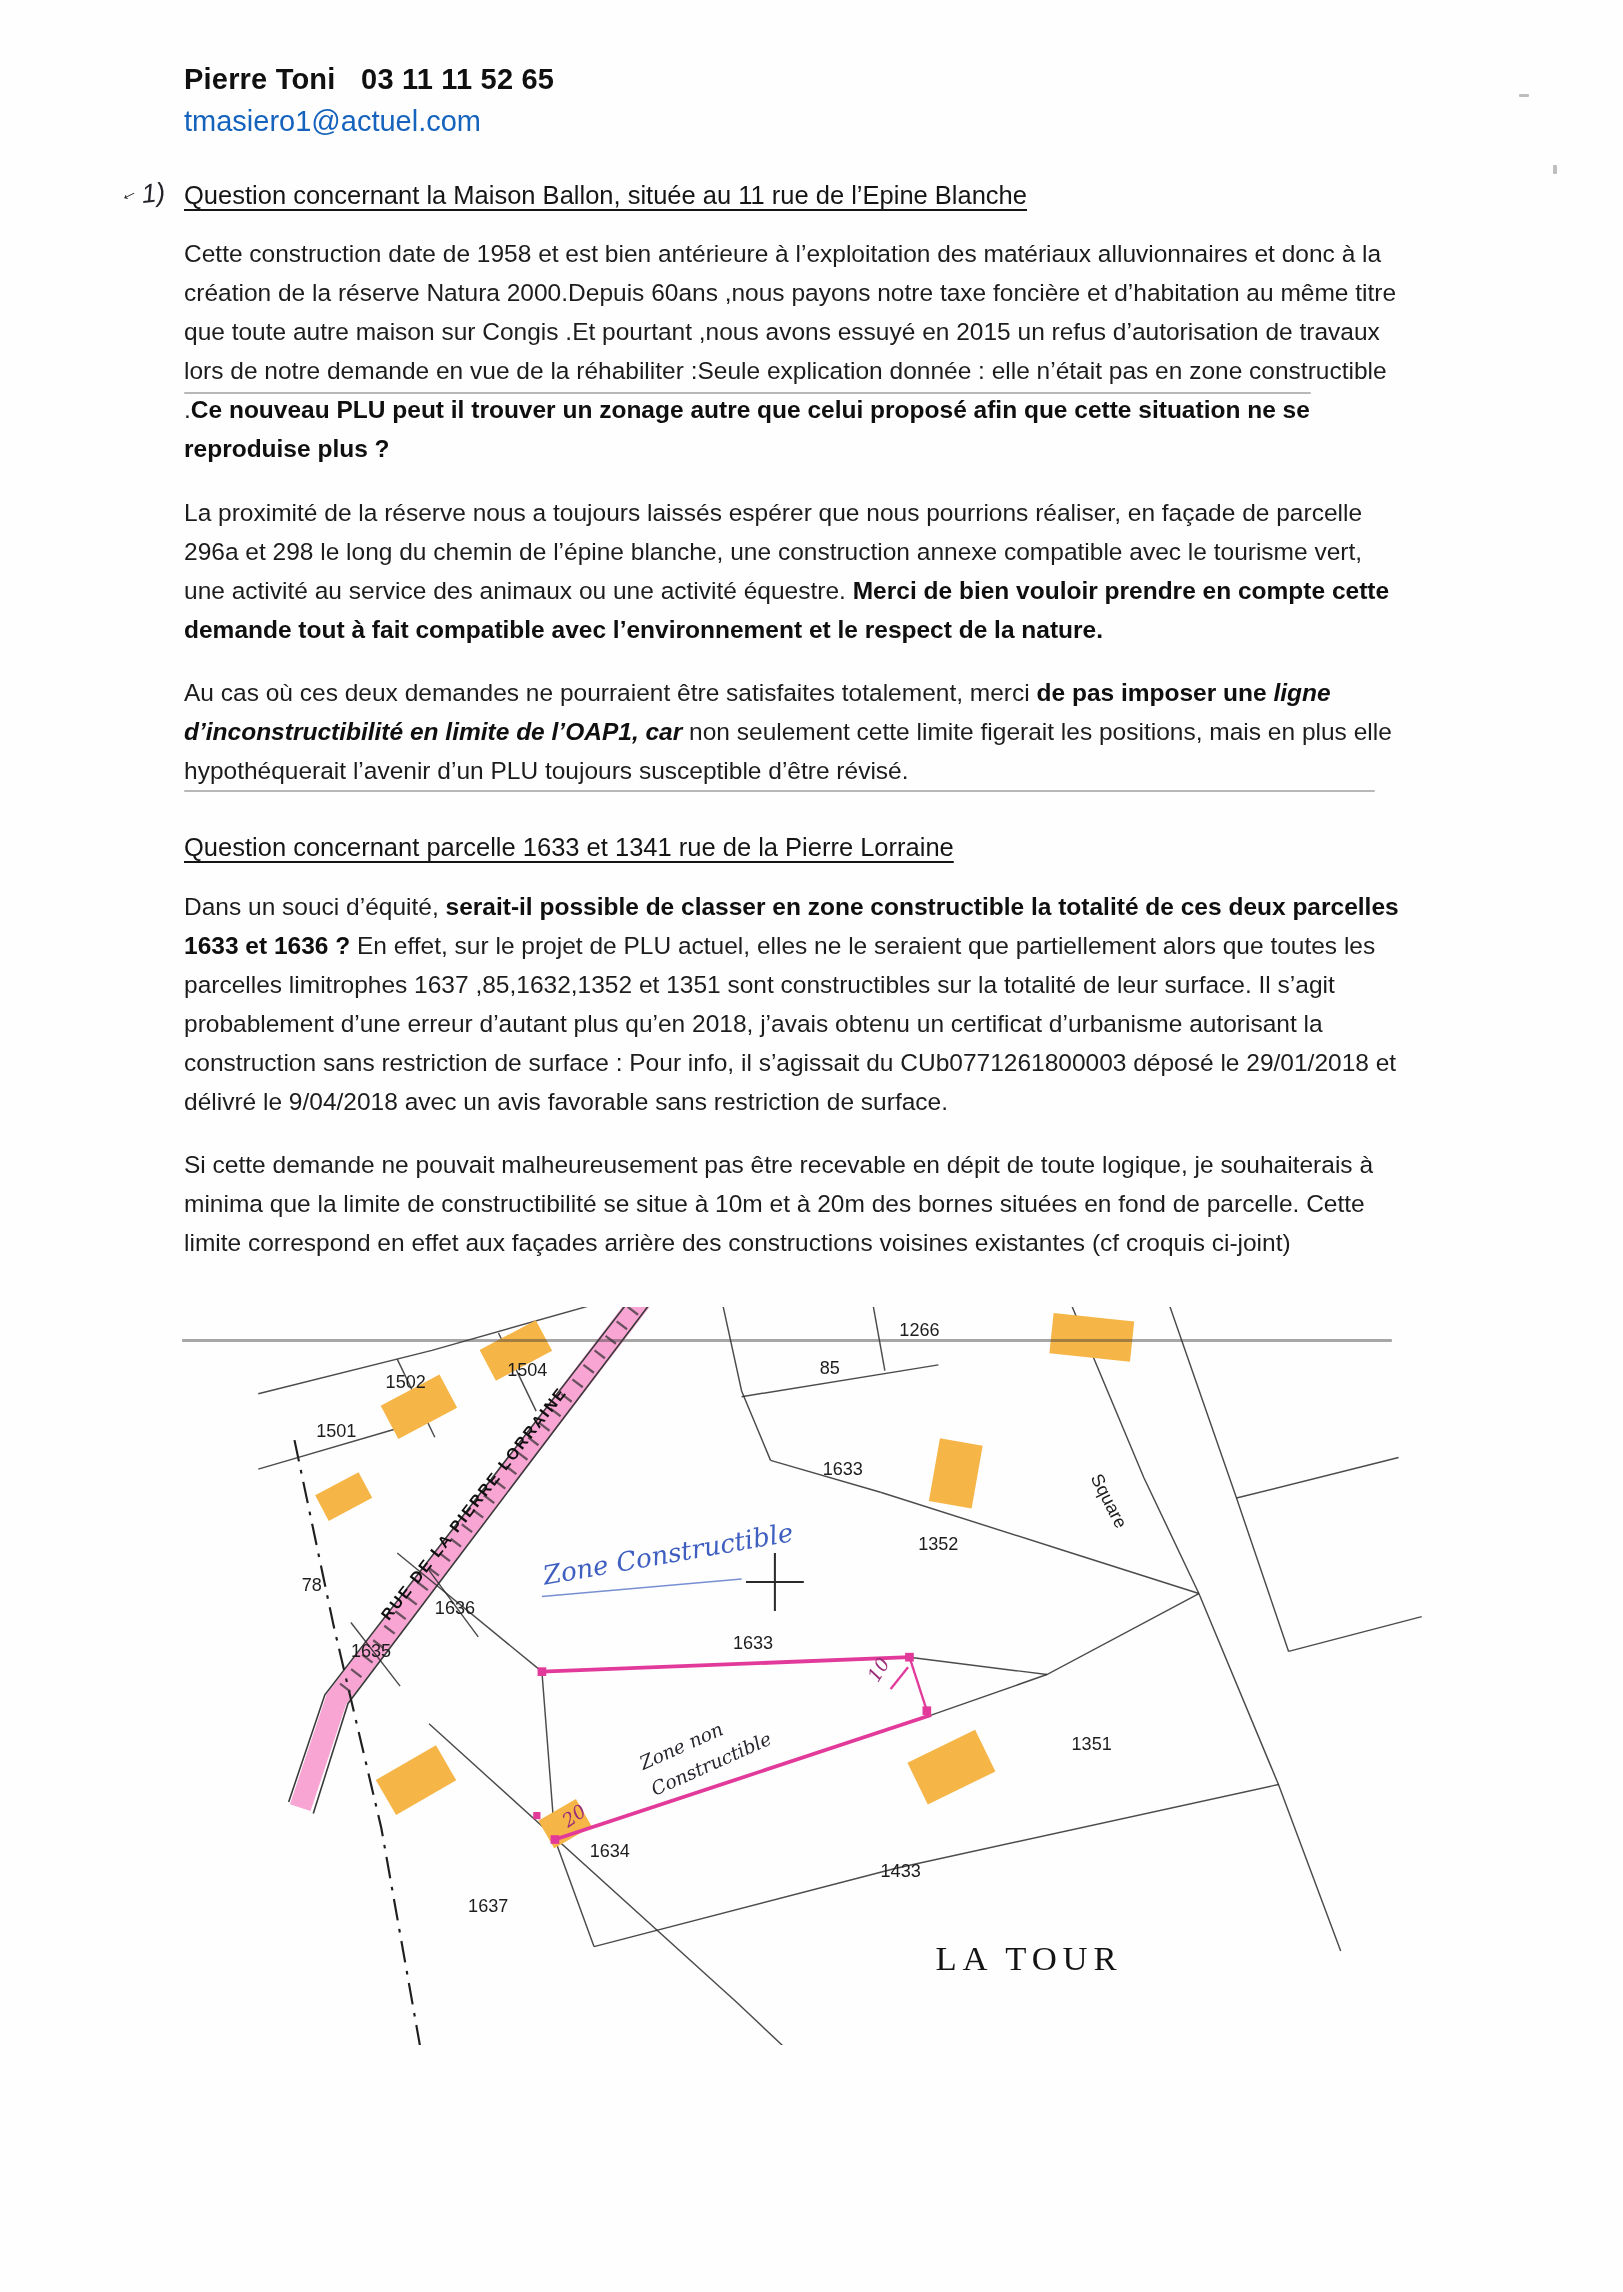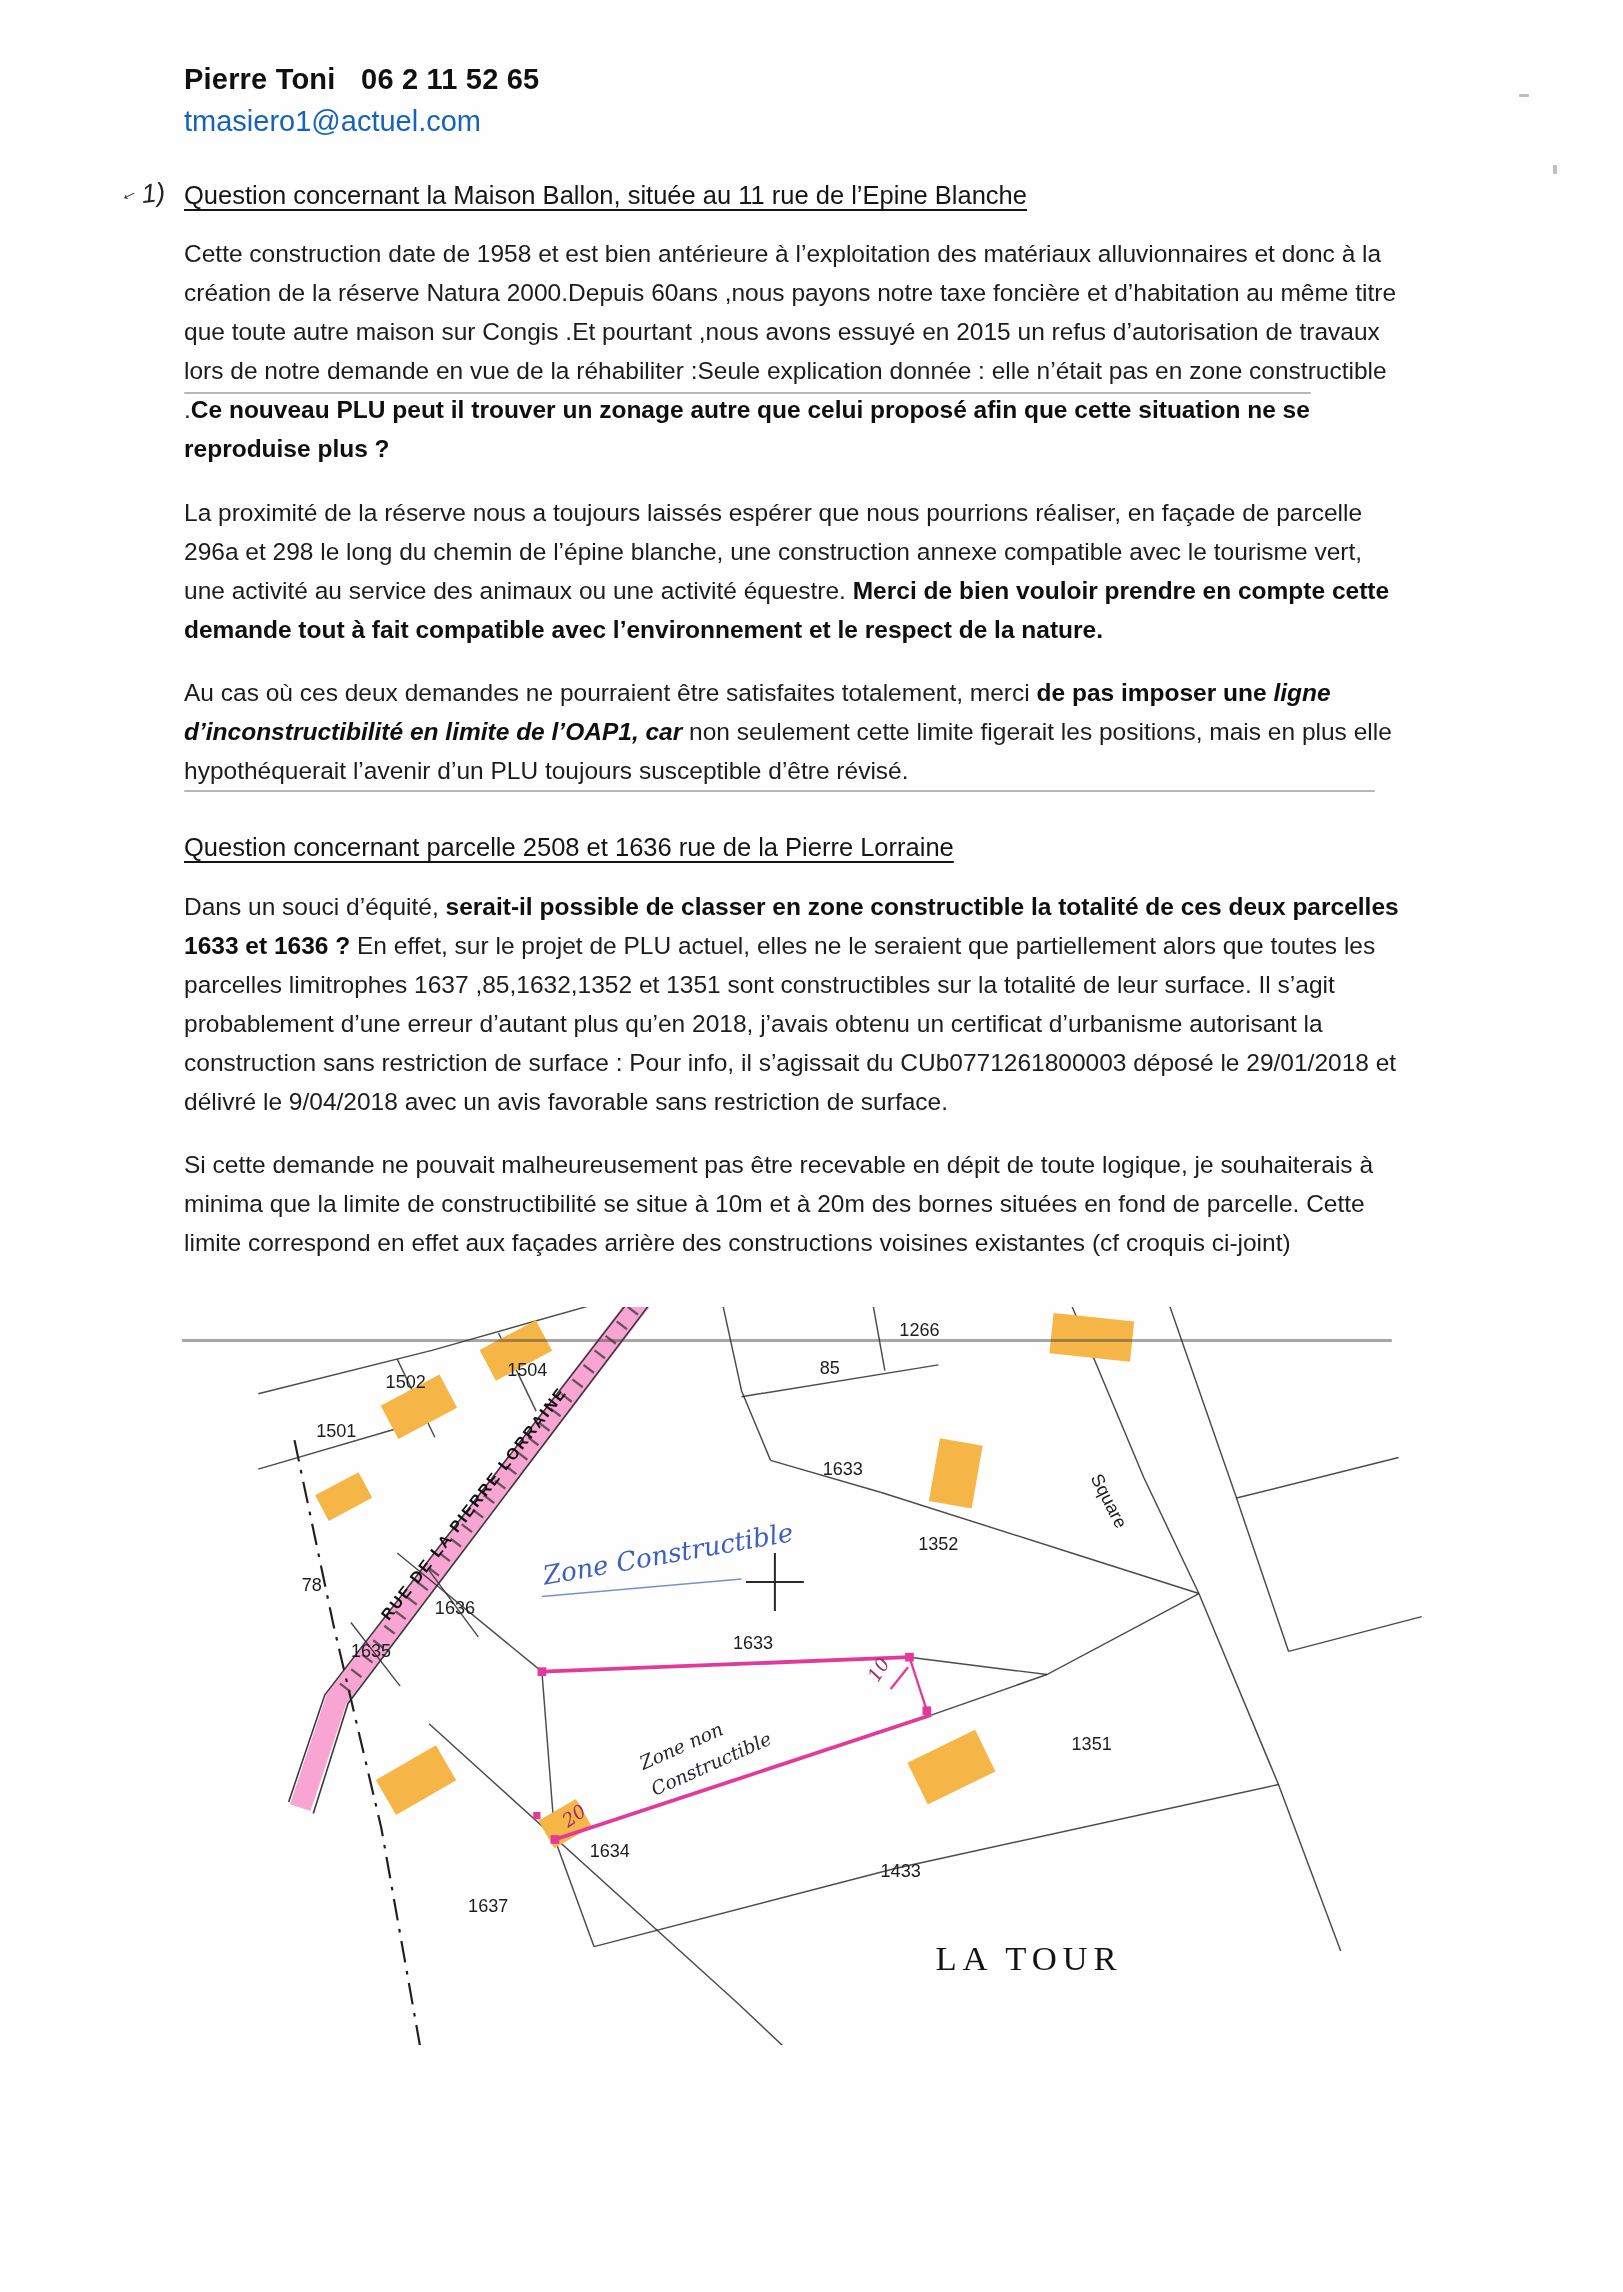--- a/index.html
+++ b/index.html
@@ -55,37 +55,37 @@
   .scan-line { position:absolute; height:2px; background:rgba(70,70,70,.38); border-radius:1px; }
   .scan-dot  { position:absolute; background:rgba(125,125,125,.5); border-radius:1px; }
 </style>
 </head>
 <body>
 
 <div class="page">
   <div class="content">
 
     <div>
-      <div class="doc-name"><span>Pierre Toni</span><span class="doc-phone">06 2 11 52 65</span></div>
+      <div class="doc-name"><span>Pierre Toni</span><span class="doc-phone">03 11 11 52 65</span></div>
       <div class="doc-email">tmasiero1@actuel.com</div>
     </div>
 
     <div class="h-block">
       <span class="h-marker"><span class="arr">→</span><span>1)</span></span>
       <h2 class="qheading">Question concernant la Maison Ballon, située au 11 rue de l’Epine Blanche</h2>
     </div>
 
     <p class="body"><span>Cette construction date de 1958 et est bien antérieure à l’exploitation des matériaux alluvionnaires et donc à la création de la réserve Natura 2000.Depuis 60ans ,nous payons notre taxe foncière et d’habitation au même titre que toute autre maison sur Congis .Et pourtant ,nous avons essuyé en 2015 un refus d’autorisation de travaux lors de notre demande en vue de la réhabiliter :Seule explication donnée : elle n’était pas en zone constructible .</span><span class="b">Ce nouveau PLU peut il trouver un zonage autre que celui proposé afin que cette situation ne se reproduise plus ?</span></p>
 
     <p class="body"><span>La proximité de la réserve nous a toujours laissés espérer que nous pourrions réaliser, en façade de parcelle 296a et 298 le long du chemin de l’épine blanche, une construction annexe compatible avec le tourisme vert, une activité au service des animaux ou une activité équestre. </span><span class="b">Merci de bien vouloir prendre en compte cette demande tout à fait compatible avec l’environnement et le respect de la nature.</span></p>
 
     <p class="body"><span>Au cas où ces deux demandes ne pourraient être satisfaites totalement, merci </span><span class="b">de pas imposer une </span><span class="bi">ligne d’inconstructibilité en limite de l’OAP1, car </span><span class="i">non seulement cette limite figerait les positions, </span><span>mais en plus elle hypothéquerait l’avenir d’un PLU toujours susceptible d’être révisé.</span></p>
 
     <div class="h-block">
-      <h2 class="qheading">Question concernant parcelle 2508 et 1636 rue de la Pierre Lorraine</h2>
+      <h2 class="qheading">Question concernant parcelle 1633 et 1341 rue de la Pierre Lorraine</h2>
     </div>
 
     <p class="body"><span>Dans un souci d’équité, </span><span class="b">serait-il possible de classer en zone constructible la totalité de ces deux parcelles 1633 et 1636 ? </span><span>En effet, sur le projet de PLU actuel, elles ne le seraient que partiellement alors que toutes les parcelles limitrophes 1637 ,85,1632,1352 et 1351 sont constructibles sur la totalité de leur surface. Il s’agit probablement d’une erreur d’autant plus qu’en 2018, j’avais obtenu un certificat d’urbanisme autorisant la construction sans restriction de surface : Pour info, il s’agissait du CUb0771261800003 déposé le 29/01/2018 et délivré le 9/04/2018 avec un avis favorable sans restriction de surface.</span></p>
 
     <p class="body"><span>Si cette demande ne pouvait malheureusement pas être recevable en dépit de toute logique, je souhaiterais à minima que la limite de constructibilité se situe à 10m et à 20m des bornes situées en fond de parcelle. Cette limite correspond en effet aux façades arrière des constructions voisines existantes (cf croquis ci-joint)</span></p>
 
     <div class="map-wrap">
       <svg width="1274" height="738" viewBox="0 0 880 510" xmlns="http://www.w3.org/2000/svg">
 
         <g>

